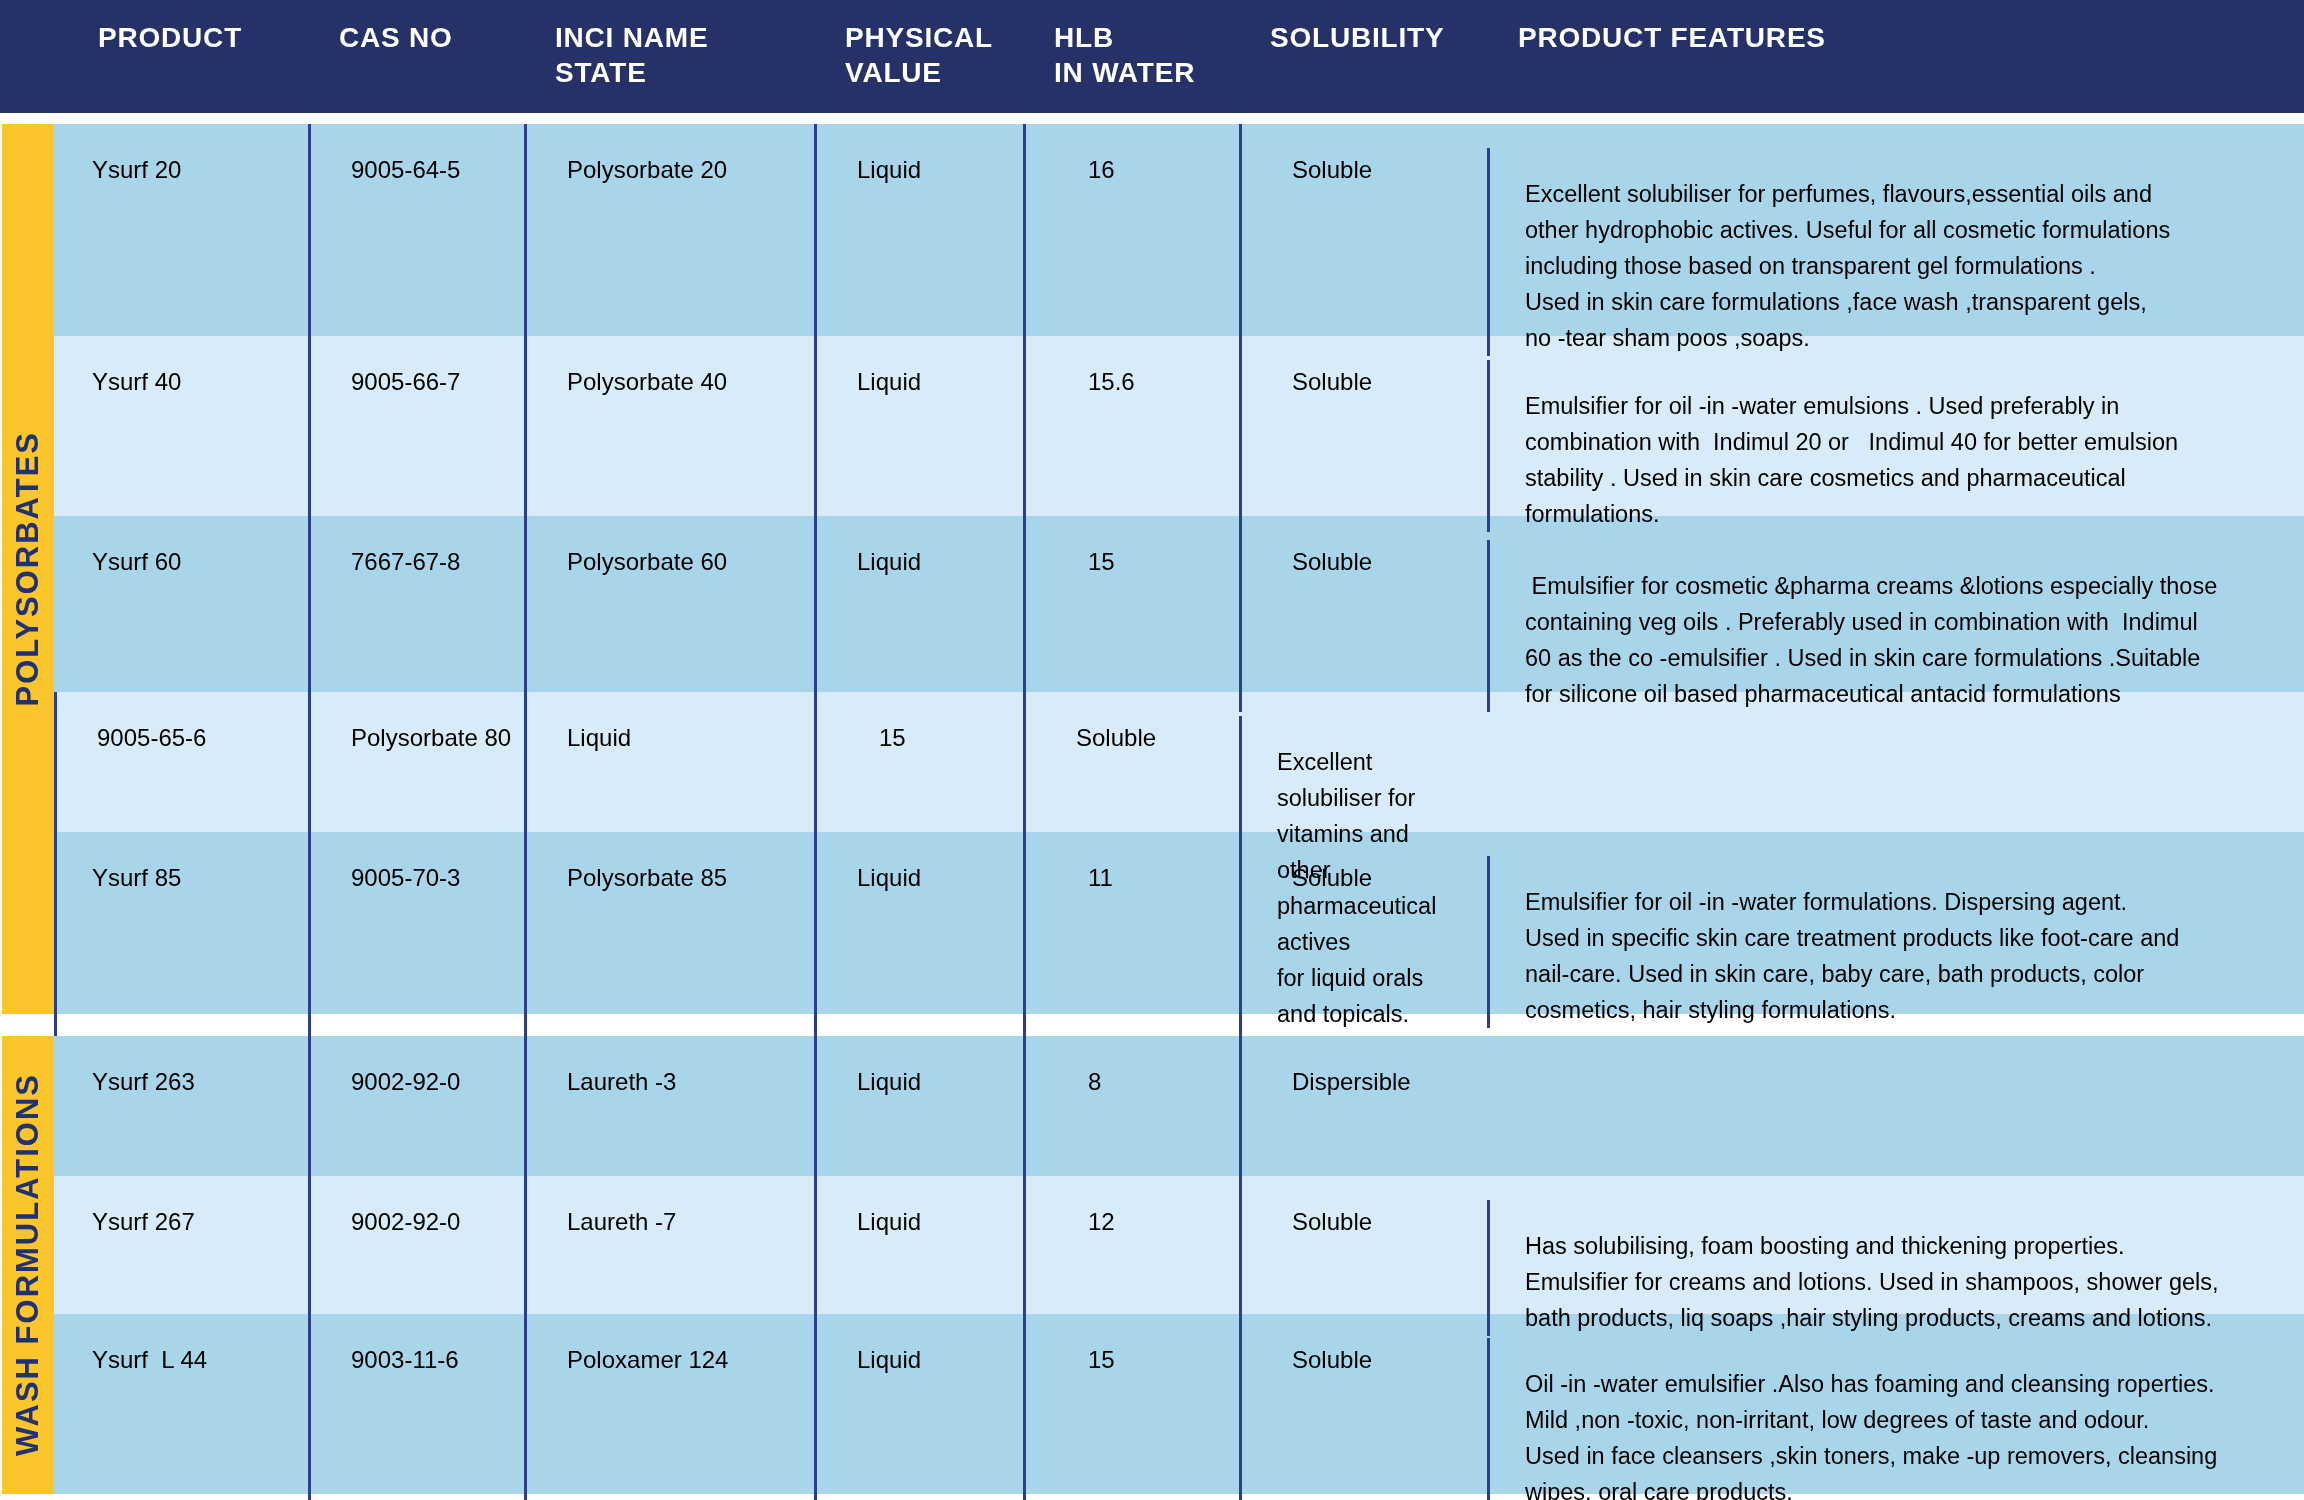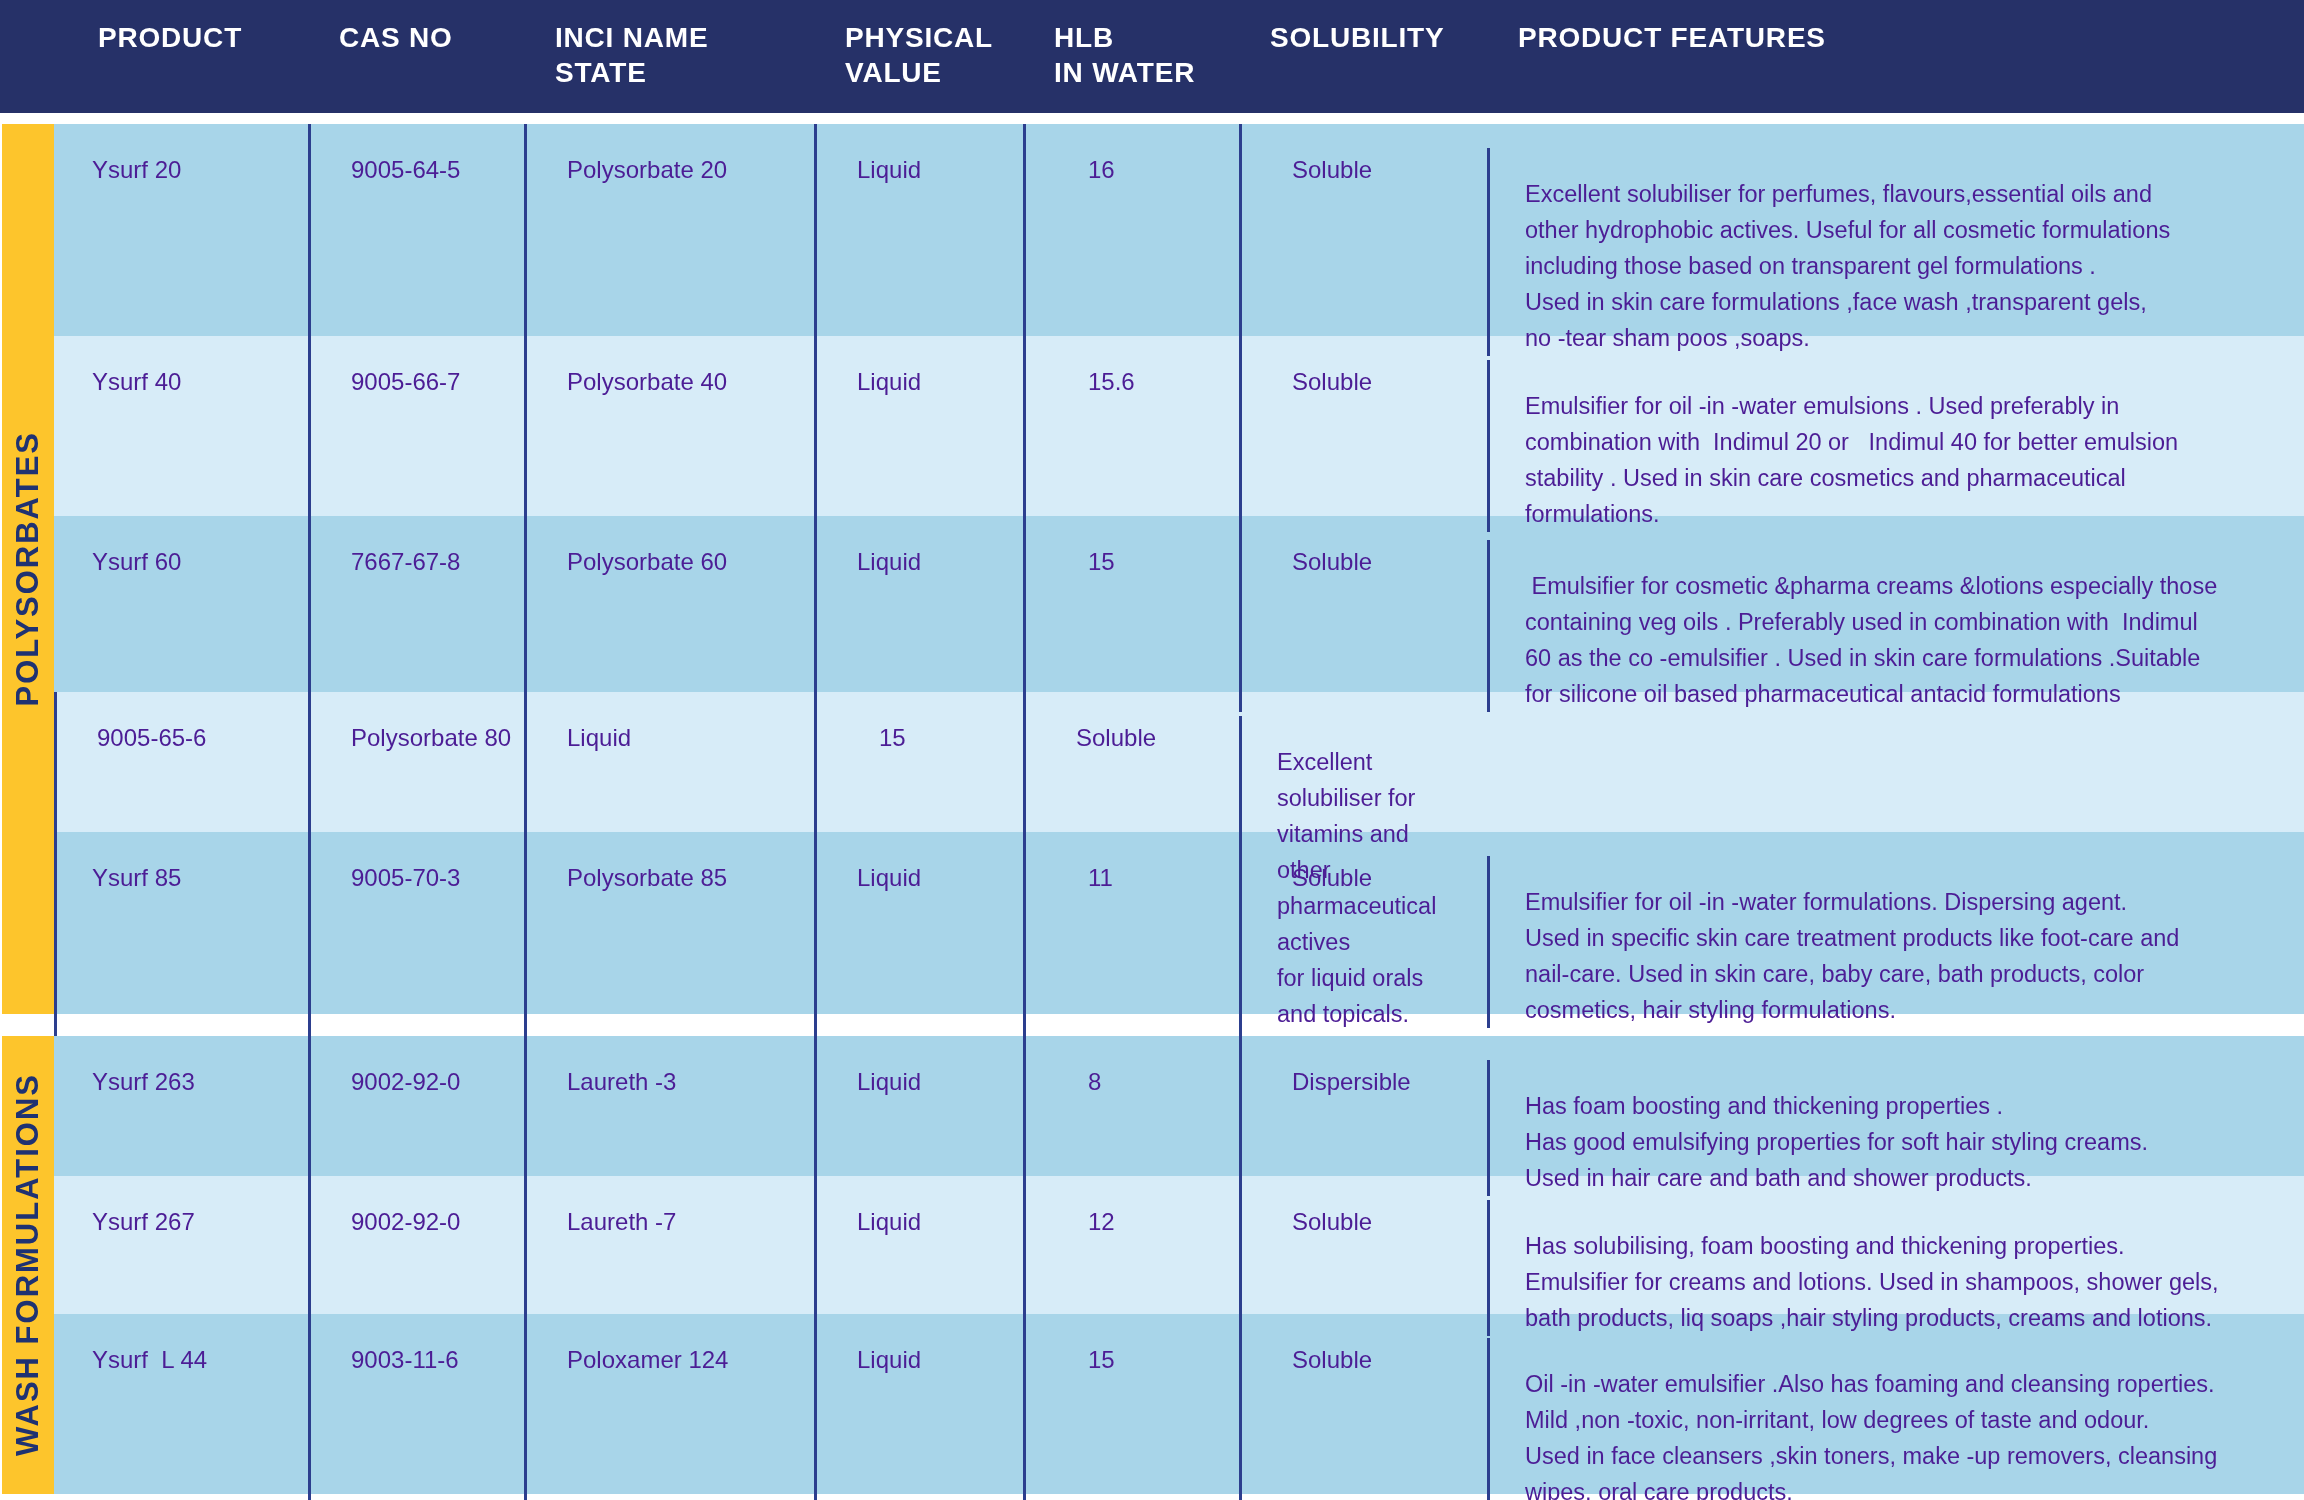--- a/index.html
+++ b/index.html
@@ -22,21 +22,21 @@
   .side-label{writing-mode:vertical-rl;transform:rotate(180deg);color:#1f3272;font-weight:bold;
       font-size:31px;letter-spacing:2px;white-space:nowrap;}
   .rows{flex:1;min-width:0;}
 
   .row{box-sizing:border-box;}
   .row.dark{background:#a8d5e9;}
   .row.lite{background:#d7ecf8;}
   .h212{height:212px}.h180{height:180px}.h176{height:176px}.h140{height:140px}
   .h182{height:182px}.h138{height:138px}
 
-  .cell{box-sizing:border-box;color:#4c1d95;font-size:24px;line-height:36px;
+  .cell{box-sizing:border-box;color:#000000;font-size:24px;line-height:36px;
         padding:28px 10px 0 40px;white-space:pre-wrap;border-left:3px solid #2c3e8e;}
   .cell.c1{border-left:none;padding-left:38px;}
   .cell.c5{padding-left:62px;}
   .cell.c6{padding-left:50px;}
   .cell.c7{font-size:23.5px;padding-left:35px;padding-right:20px;margin-top:24px;}
 </style>
 </head>
 <body>
 
 <div class="page">
@@ -133,23 +133,20 @@
     </aside>
     <div class="rows">
 
       <div class="row dark grid h140">
         <div class="cell c1">Ysurf 263</div>
         <div class="cell c2">9002-92-0</div>
         <div class="cell c3">Laureth -3</div>
         <div class="cell c4">Liquid</div>
         <div class="cell c5">8</div>
         <div class="cell c6">Dispersible</div>
-        <div class="cell c7">Has foam boosting and thickening properties .
-Has good emulsifying properties for soft hair styling creams.
-Used in hair care and bath and shower products.</div>
       </div>
 
       <div class="row lite grid h138">
         <div class="cell c1">Ysurf 267</div>
         <div class="cell c2">9002-92-0</div>
         <div class="cell c3">Laureth -7</div>
         <div class="cell c4">Liquid</div>
         <div class="cell c5">12</div>
         <div class="cell c6">Soluble</div>
         <div class="cell c7">Has solubilising, foam boosting and thickening properties.

